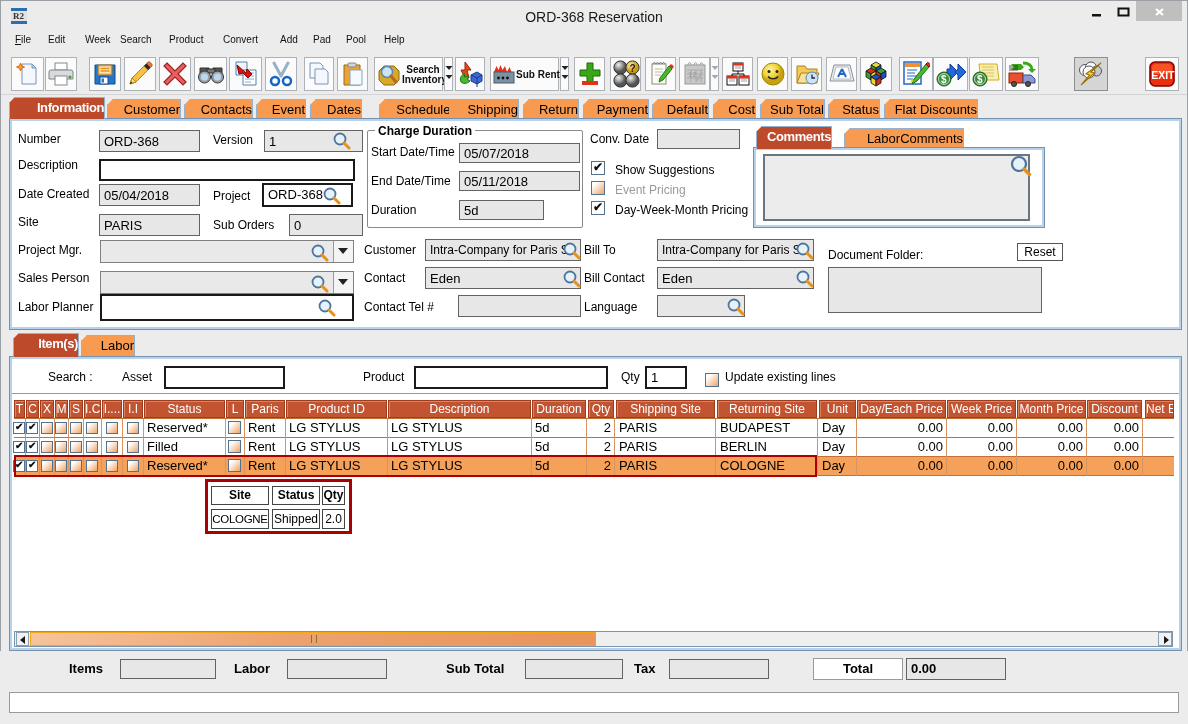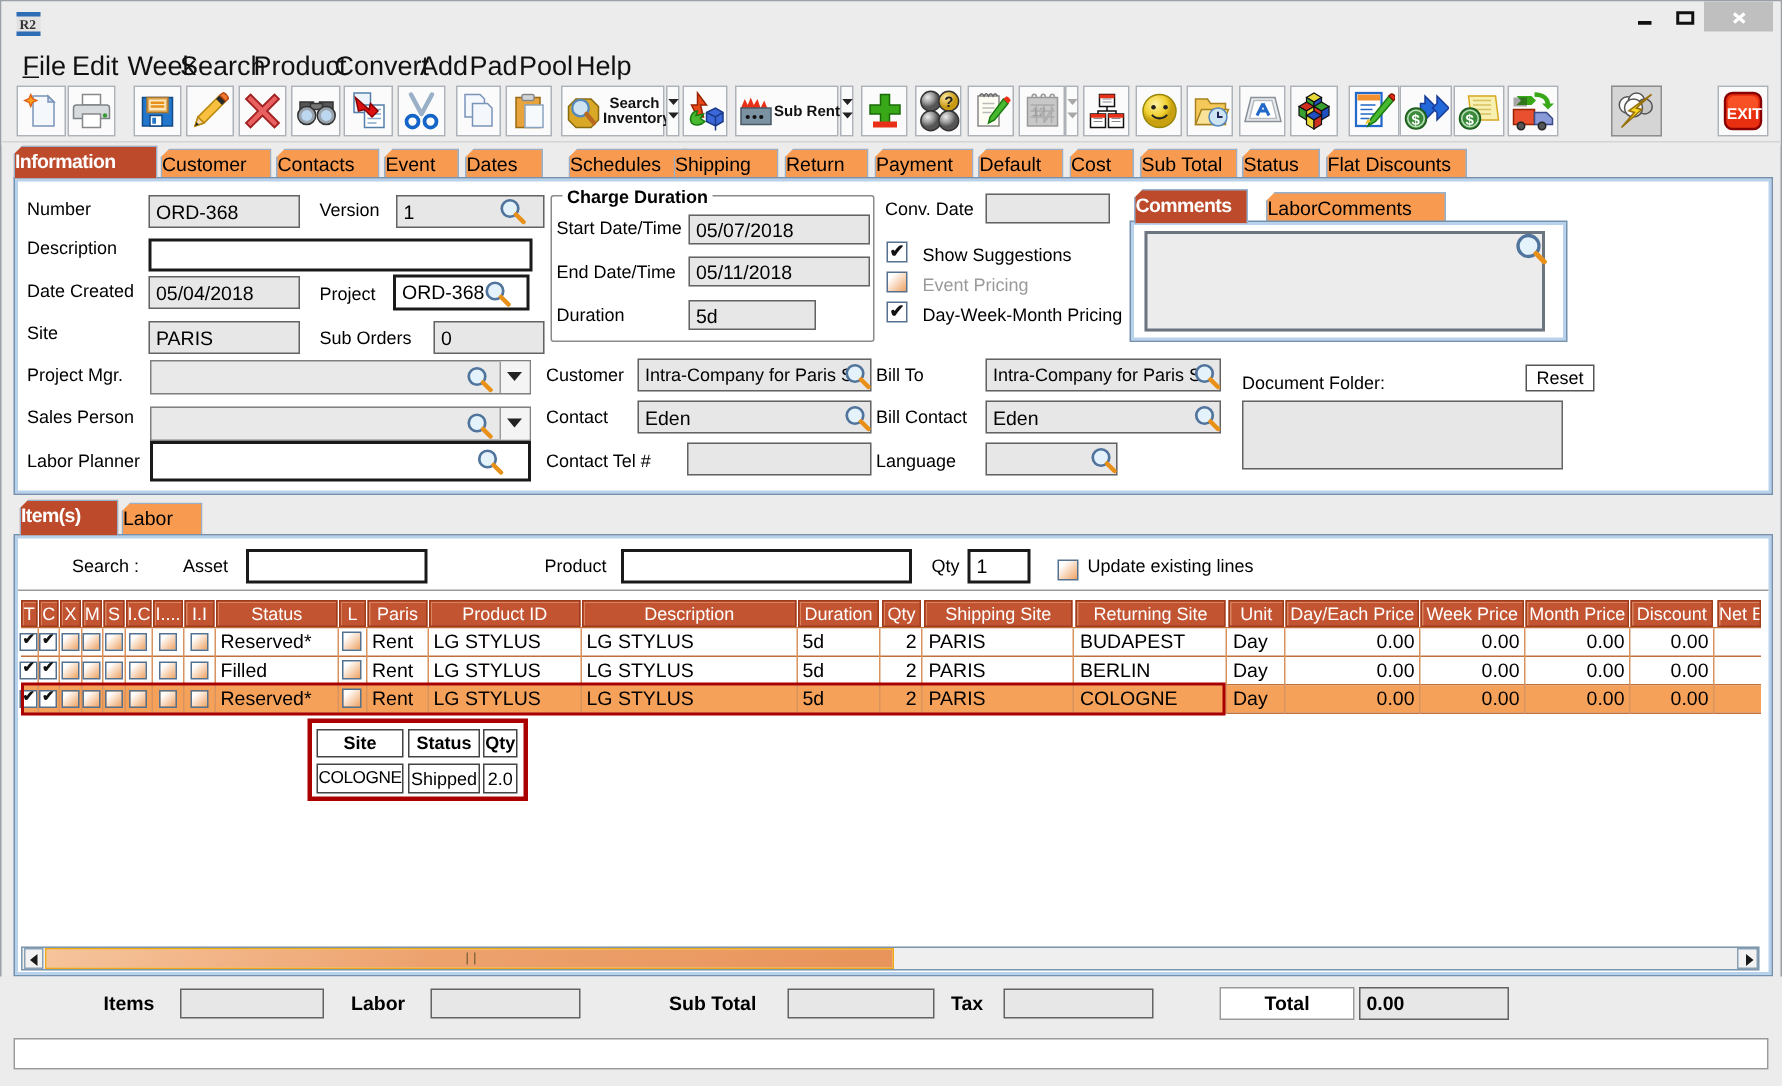--- a/index.html
+++ b/index.html
@@ -9,29 +9,29 @@
 .abs { position:absolute; }
 
 #titlebar { position:absolute; left:0; top:0; width:100%; height:29px; background:#ececec; }
 #apptitle { position:absolute; left:0; right:0; top:8px; text-align:center; font-size:14px; color:#1a1a1a; }
 #r2icon { position:absolute; left:10px; top:7px; width:16px; height:16px; background:#e2e2e2; }
 #r2icon .bar { position:absolute; left:0; width:16px; height:3px; background:#2e6db4; }
 #r2icon .txt { position:absolute; left:2px; top:3px; font-size:9px; font-weight:bold; color:#333; font-family:"Liberation Serif",serif; }
 #closebg { position:absolute; left:1135px; top:0px; width:46px; height:20px; background:#bfbfbf; }
 
 #menubar { position:absolute; left:0; top:29px; width:100%; height:23px; background:#ececec; }
-.mi { position:absolute; top:4px; font-size:18px; color:#111; }
+.mi { position:absolute; top:4px; font-size:10px; color:#111; }
 
 #toolbar { position:absolute; left:0; top:52px; width:100%; height:44px; background:#ececec; }
 .tbtn { position:absolute; top:4px; height:34px; background:#fbfbfb; border:1px solid #adb2b8; }
 .tbtn svg { position:absolute; left:50%; top:50%; transform:translate(-50%,-50%); }
 .tbtn.pressed { background:#d5d5d5; border:1px solid #8e8e8e; }
 .tbtxt { font-weight:bold; font-size:10px; color:#111; line-height:10px; }
 
-.tab { position:absolute; height:20px; background:#f89b51; border:1px solid #94b1cf; border-bottom:none; color:#000; font-size:13px; text-align:left; line-height:19px; border-radius:0; }
+.tab { position:absolute; height:20px; background:#f89b51; border:1px solid #94b1cf; border-bottom:none; color:#000; font-size:13px; text-align:right; line-height:19px; border-radius:0; }
 .tab { clip-path: polygon(0 6px, 6px 0, 100% 0, 100% 100%, 0 100%); }
 .tab.sel { background:#bc4a2b; color:#fff; font-weight:bold; height:22px; z-index:3; letter-spacing:-0.4px; }
 
 .bluepanel { position:absolute; background:#fff; border:2px solid #b9d2ec; outline:1px solid #7591ad; }
 
 .lbl { position:absolute; font-size:12px; color:#000; white-space:nowrap; }
 .inp { position:absolute; background:#e7e7e7; border:1px solid #636363; font-size:13px; color:#000; padding-left:4px; white-space:nowrap; overflow:hidden; }
 .inpw { position:absolute; background:#fff; border:2px solid #1a1a1a; font-size:13px; color:#000; padding-left:4px; white-space:nowrap; overflow:hidden; }
 .mag { position:absolute; }
 .combo { position:absolute; background:#e9e9e9; border:1px solid #808080; }
@@ -42,20 +42,21 @@
 .cb.off { background:linear-gradient(135deg,#ffffff 20%,#f0a96e 95%); }
 
 .th { position:absolute; background:#c25432; color:#fff; font-size:12px; text-align:center; border:1px solid #a03c1e; box-shadow:inset 1px 1px 0 #d9835f; overflow:hidden; white-space:nowrap; }
 .td { position:absolute; font-size:13px; color:#000; white-space:nowrap; overflow:hidden; padding:1px 3px 0 3px; }
 .num { text-align:right; }
 </style>
 </head>
 <body>
 <div id="win">
   <div id="titlebar">
+    <div id="apptitle">ORD-368 Reservation</div>
     <div id="r2icon">
         <div class="bar" style="top:0"></div>
         <div class="bar" style="bottom:0"></div>
         <div class="txt">R2</div>
       </div>
     <div id="closebg"></div>
     <svg class="abs" style="left:1085px;top:0" width="100" height="22">
       <rect x="6" y="13" width="9" height="2.5" fill="#111"></rect>
       <rect x="32.5" y="7.5" width="10" height="7" fill="none" stroke="#111" stroke-width="2"></rect>
       <path d="M70 8 l7 6 M77 8 l-7 6" stroke="#fff" stroke-width="2.2"></path>

